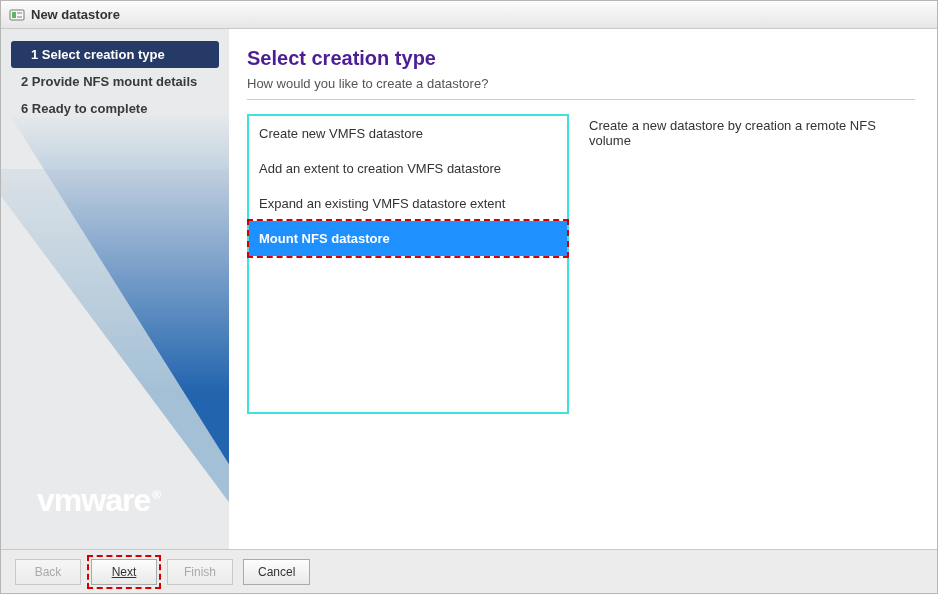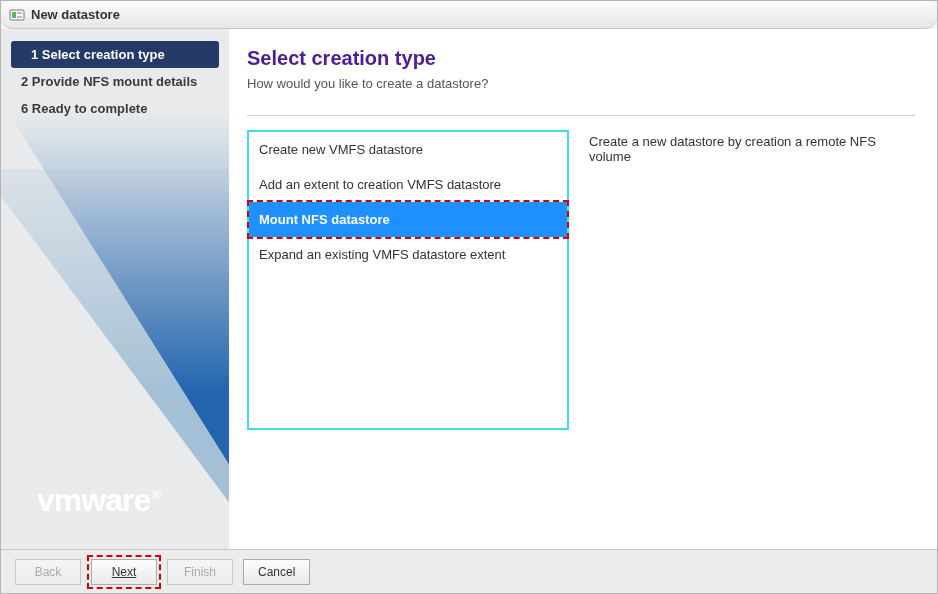--- a/index.html
+++ b/index.html
@@ -1,33 +1,33 @@
 <!DOCTYPE html>
 <html><head>
 <meta charset="utf-8">
 <style>
   * { box-sizing: border-box; margin: 0; padding: 0; }
   html, body { width: 938px; height: 594px; font-family: Arial, Helvetica, sans-serif; font-size: 13px; color: #333; overflow: hidden; }
   .window { width: 938px; height: 594px; background: #f5f5f5; border: 1px solid #b5b5b5; display: flex; flex-direction: column; }
-  .titlebar { height: 28px; background: linear-gradient(to bottom, #fcfcfc, #e6e6e6); border-bottom: 1px solid #c8c8c8; display: flex; align-items: center; padding: 0 8px; font-weight: bold; color: #333; border-radius: 12px; }
+  .titlebar { height: 28px; background: linear-gradient(to bottom, #fcfcfc, #e6e6e6); border-bottom: 1px solid #c8c8c8; display: flex; align-items: center; padding: 0 8px; font-weight: bold; color: #333; }
   .titlebar .icon { width: 16px; height: 16px; margin-right: 6px; display: inline-flex; align-items: center; justify-content: center; }
   .body { flex: 1; display: flex; min-height: 0; }
   .sidebar { width: 228px; background: #e9eaeb; position: relative; overflow: hidden; }
   .sidebar .tri { position: absolute; left: -20px; top: 40px; width: 0; height: 0; border-left: 0 solid transparent; border-right: 320px solid #2f7abf; border-top: 0 solid transparent; border-bottom: 510px solid transparent; transform: rotate(0deg); opacity: 1; }
   .sidebar .tri2 { position: absolute; left: -20px; top: 140px; width: 0; height: 0; border-left: 0 solid transparent; border-right: 320px solid #6aa4d4; border-top: 0 solid transparent; border-bottom: 430px solid transparent; mix-blend-mode: multiply; opacity: .5; }
   .sidebar .bgmask { position: absolute; inset: 0; background: linear-gradient(180deg, #e9eaeb 0%, #e9eaeb 16%, rgba(233,234,235,0) 70%); pointer-events: none; }
   .steps { position: relative; z-index: 2; padding: 12px 10px; }
   .step { padding: 6px 10px; color: #3a3a3a; font-weight: bold; border-radius: 3px; white-space: nowrap; cursor: default; }
   .step.active { background: #253a66; color: #fff; padding-left: 20px; }
   .logo { position: absolute; left: 36px; bottom: 30px; z-index: 3; color: #fff; font-weight: bold; font-size: 32px; letter-spacing: 1px; font-family: Arial, sans-serif; }
   .logo .w { letter-spacing: -1px; }
   .logo .reg { font-size: 12px; vertical-align: super; margin-left: 2px; }
   .main { flex: 1; background: #fff; display: flex; flex-direction: column; padding: 18px 22px 12px 18px; min-height: 0; }
   .main h1 { font-size: 20px; font-weight: bold; color: #4c1d95; margin-bottom: 6px; }
-  .main .subtitle { color: #555; margin-bottom: 24px; }
+  .main .subtitle { color: #555; margin-bottom: 8px; }
   .main hr { border: none; border-top: 1px solid #ccc; margin-bottom: 14px; }
   .content-row { display: flex; gap: 20px; align-items: flex-start; }
   .listbox { width: 322px; height: 300px; border: 2px solid #3fe0e4; background: #fff; padding: 0; }
   .listbox .opt { padding: 10px 10px; color: #333; cursor: pointer; }
   .listbox .opt.selected { background: #1e90ff; color: #fff; font-weight: bold; position: relative; }
   .listbox .opt.selected.highlight { outline: 2px dashed #d40000; outline-offset: 0; }
   .desc { flex: 1; color: #333; padding-top: 4px; }
   .footer { height: 44px; border-top: 1px solid #c8c8c8; background: #ececec; display: flex; align-items: center; justify-content: flex-start; gap: 10px; padding: 0 14px; }
   .btn { min-width: 66px; height: 26px; background: linear-gradient(to bottom, #fdfdfd, #e9e9e9); border: 1px solid #aaa; color: #333; font-size: 12px; cursor: pointer; padding: 0 14px; }
   .btn:disabled { color: #aaa; cursor: default; background: linear-gradient(to bottom, #f5f5f5, #ececec); border-color: #c8c8c8; }
@@ -63,22 +63,22 @@
     </div>
 
     <div class="main">
       <h1>Select creation type</h1>
       <div class="subtitle">How would you like to create a datastore?</div>
       <hr>
       <div class="content-row">
         <div class="listbox">
           <div class="opt">Create new VMFS datastore</div>
           <div class="opt">Add an extent to creation VMFS datastore</div>
+          <div class="opt">Expand an existing VMFS datastore extent</div>
           <div class="opt selected highlight">Mount NFS datastore</div>
-          <div class="opt">Expand an existing VMFS datastore extent</div>
         </div>
         <div class="desc">Create a new datastore by creation a remote NFS volume</div>
       </div>
     </div>
   </div>
 
   <div class="footer">
     <button class="btn" disabled="">Back</button>
     <button class="btn highlight">Next</button>
     <button class="btn" disabled="">Finish</button>

